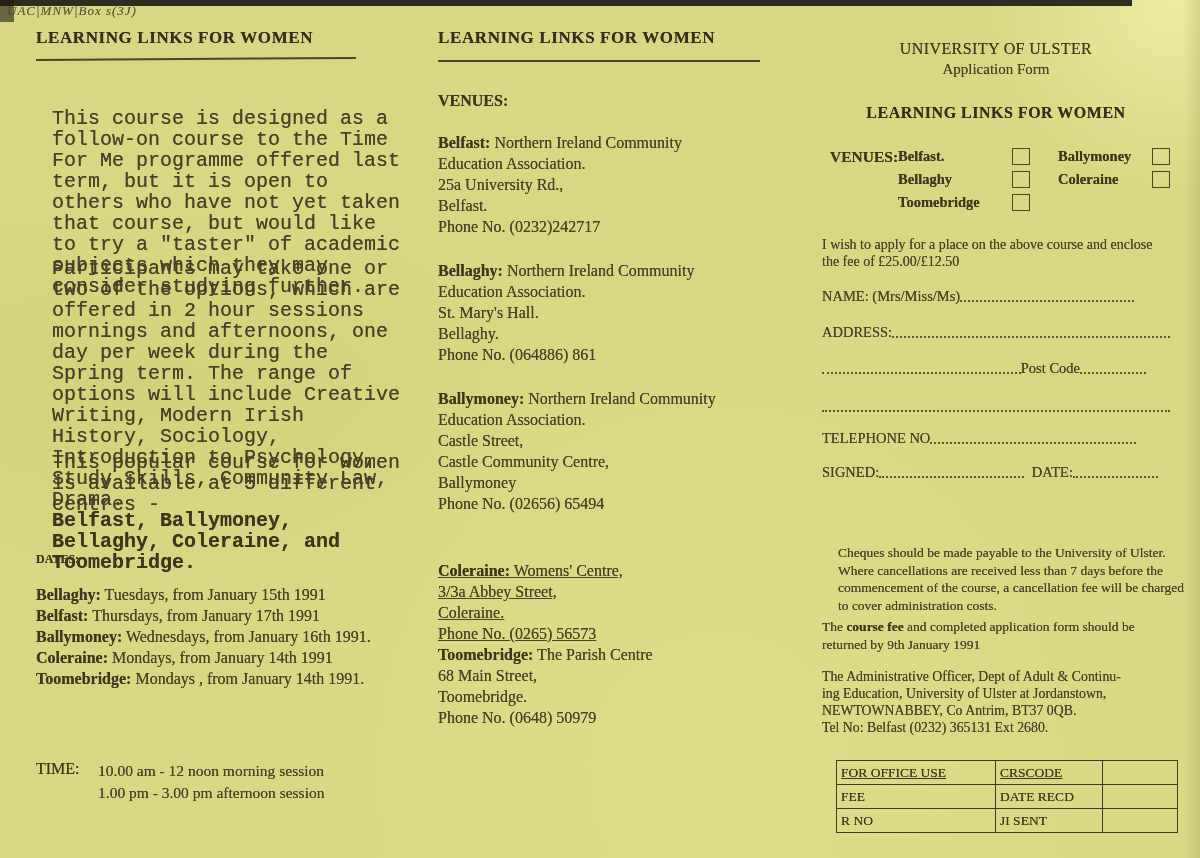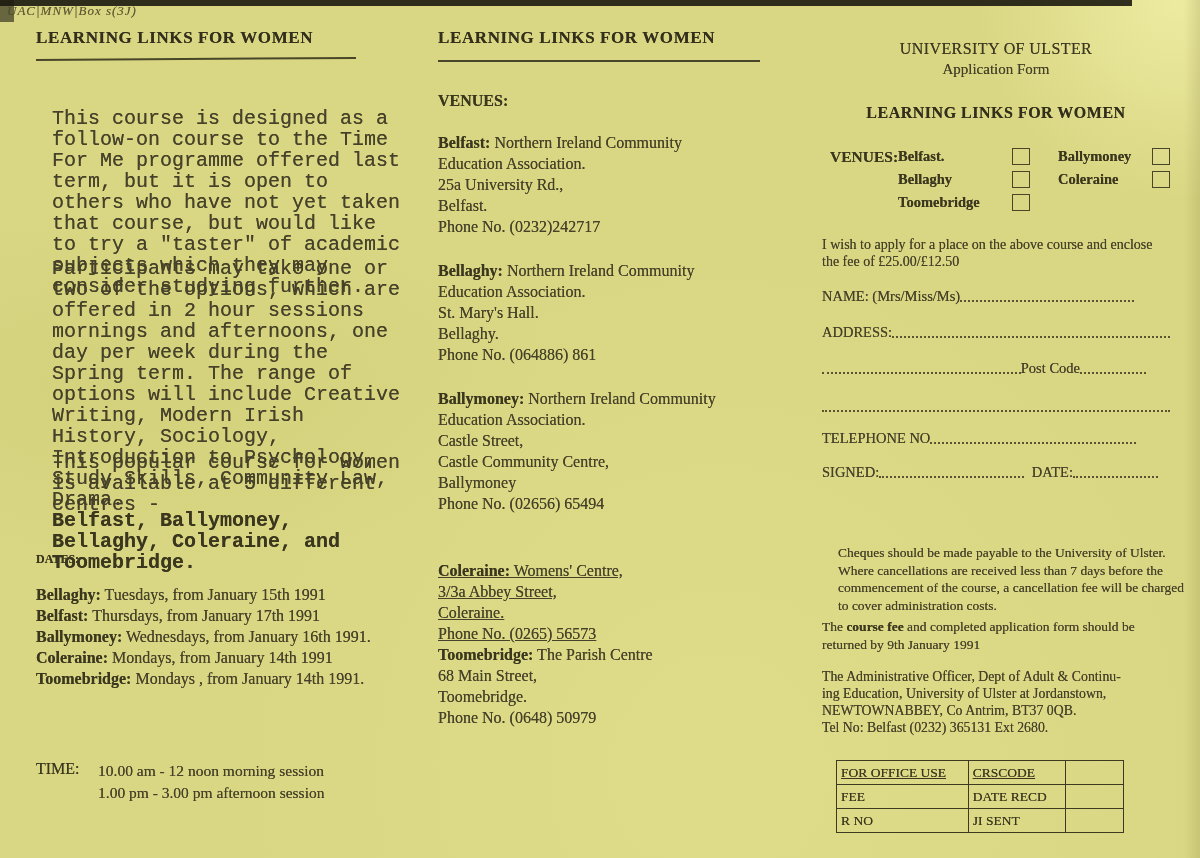--- a/index.html
+++ b/index.html
@@ -44,21 +44,21 @@
   .vgrid { display:grid; grid-template-columns:114px 46px 94px 20px; row-gap:6px; align-items:center; }
   .vlabel { font-weight:bold; font-size:14.5px; color:#3b371f; }
   .cb { width:16px; height:15px; border:1.6px solid #4a4429; background:transparent; }
   .smalltext { font-size:14px; line-height:17px; }
   .frow { display:flex; align-items:flex-start; font-size:14.5px; }
   .flabel { white-space:nowrap; }
   .dots { border-bottom:2px dotted #5a5433; height:12px; flex:1; }
   .dots.fixed { flex:none; }
   .fine { font-size:13.5px; line-height:17.5px; }
   .addr-lines div { font-size:13.8px; line-height:17px; }
-  table.office { border-collapse:collapse; width:288px;border-radius:12px; }
+  table.office { border-collapse:collapse; width:342px;border-radius:12px; }
   table.office td {
     border:1.6px solid #3e3a22; font-size:13.5px; padding:1px 4px; height:21px;
     color:#3b371f;
   }
   td.w1 { width:150px; } td.w2 { width:98px; } td.w3 { width:66px; }
   .ul { text-decoration:underline; }
 </style>
 </head>
 <body>
 

